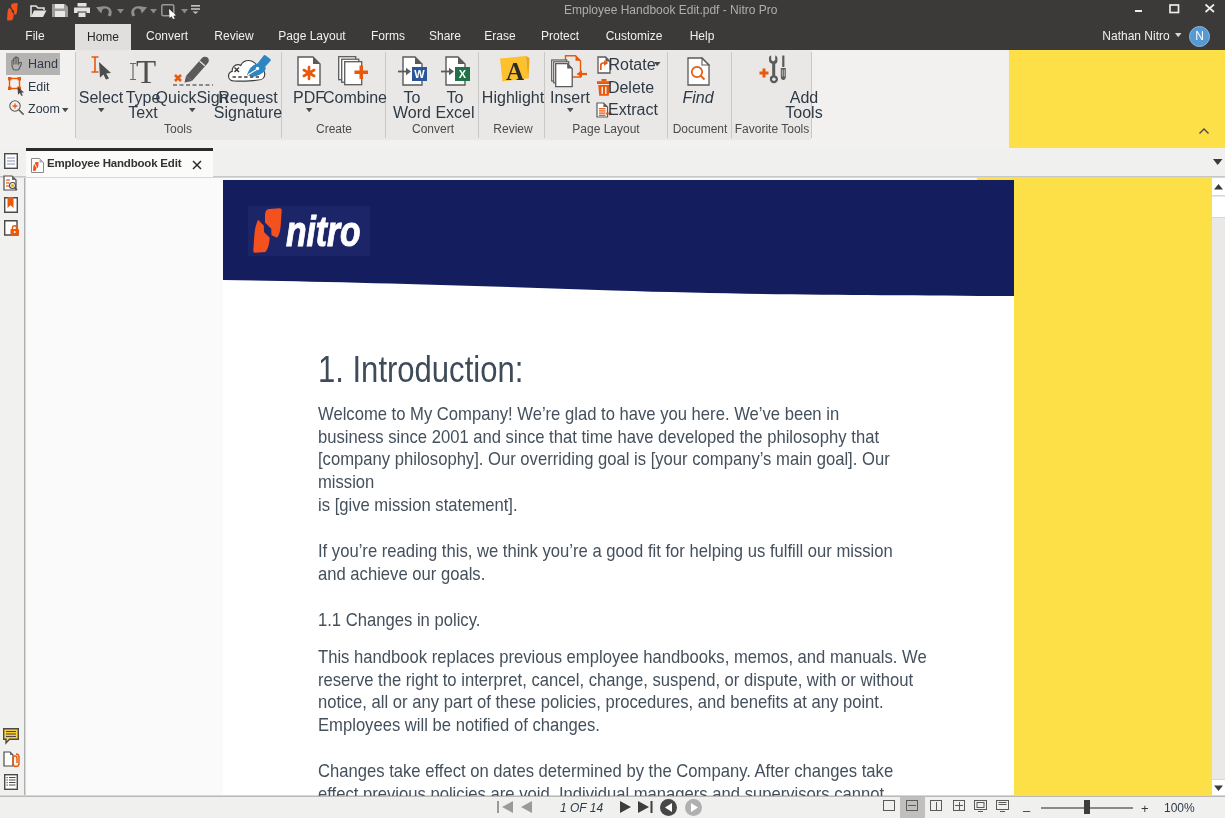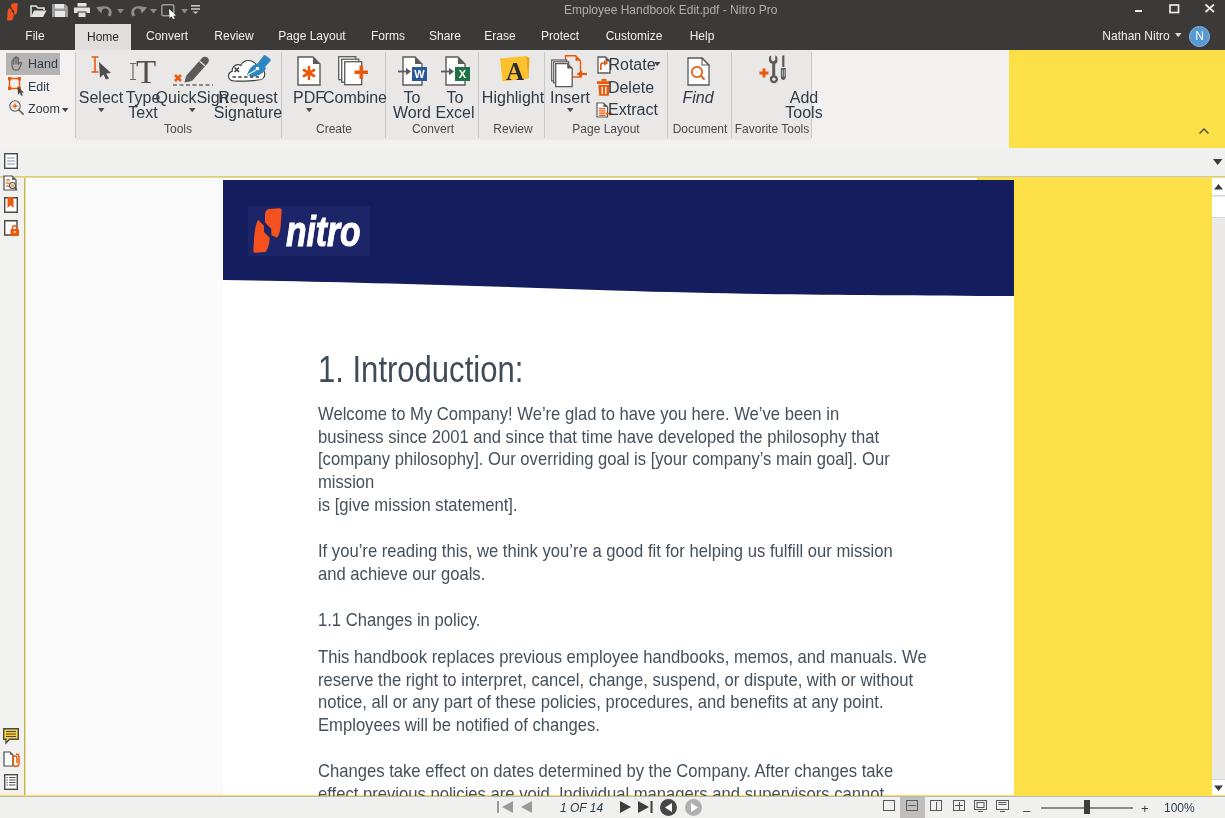--- a/index.html
+++ b/index.html
@@ -325,20 +325,32 @@
     <div class="btnlabel" style="left:698px; top:39.5px;font-style:italic;">Find</div>
     <div class="btnlabel" style="left:772px; top:39.5px;margin-left:32px;">Add
 Tools</div>
 
     <svg width="10" height="6" viewBox="0 0 10 6" style="left:1199px; top:78px;">
         <path d="M0.5,5.5 L5,1 L9.5,5.5" fill="none" stroke="#4a4a4a" stroke-width="1.4"></path>
       </svg>
   </div>
 
   <div id="tabstrip">
+    <div id="doctab">
+      <svg width="13" height="15" viewBox="0 0 13 15" style="left:5px; top:7px;">
+        <path d="M0.5,0.5 H8.5 L12.5,4.5 V14.5 H0.5 Z" fill="#fff" stroke="#8a8a8a" stroke-width="1"></path>
+        <path d="M8.5,0.5 L8.5,4.5 L12.5,4.5 Z" fill="#b0b0b0"></path>
+        <path d="M5.2,4.2 C5.2,3.5 5.6,3 6.2,2.9 L8.2,2.7 C8.6,2.7 8.8,2.9 8.8,3.3 L8.5,6.3 C8.4,7.5 8.2,8.3 7.8,8.7 L6.9,8.3 L6.8,6.7 L5.7,5.5 Z" fill="#f4511e" transform="translate(-1.2,1.2)"></path>
+        <path d="M3.4,5.5 L4.5,6.6 L4.6,7.5 L5.7,8.7 C5.7,9.9 5.4,11.1 4.8,11.9 L2.8,12.1 C2.4,12.1 2.2,11.9 2.2,11.5 L2.5,7.9 C2.6,6.7 2.9,5.9 3.4,5.5 Z" fill="#f4511e" transform="translate(-0.2,0.8)"></path>
+      </svg>
+      <span class="ttext">Employee Handbook Edit</span>
+      <svg width="10" height="10" viewBox="0 0 10 10" style="left:166px; top:9px;">
+          <path d="M1,1 L9,9 M9,1 L1,9" stroke="#2b2b2b" stroke-width="1.5"></path>
+        </svg>
+    </div>
     <svg width="10" height="7" viewBox="0 0 10 7" style="left:1213px; top:11px;">
         <path d="M0,0 H9.5 L4.7,6 Z" fill="#3a3a3a"></path>
       </svg>
   </div>
 
   <div id="sidebar"></div>
   <svg width="14" height="16" viewBox="0 0 14 16" style="left:4px; top:153px;">
     <rect x="0.7" y="0.7" width="12.6" height="14.6" fill="#fff" stroke="#4a4a4a" stroke-width="1.4"></rect>
     <g stroke="#9aa3bd" stroke-width="1.2">
         <path d="M3,5 H11"></path>

